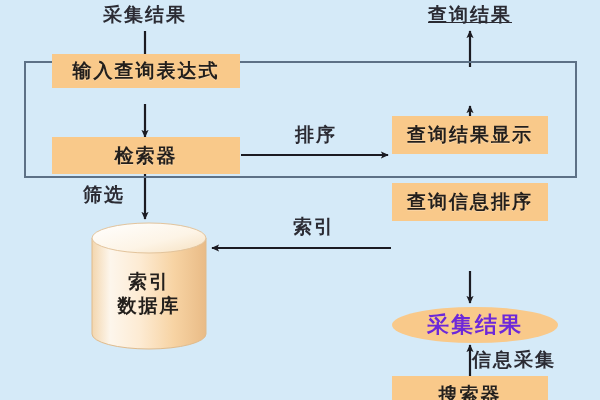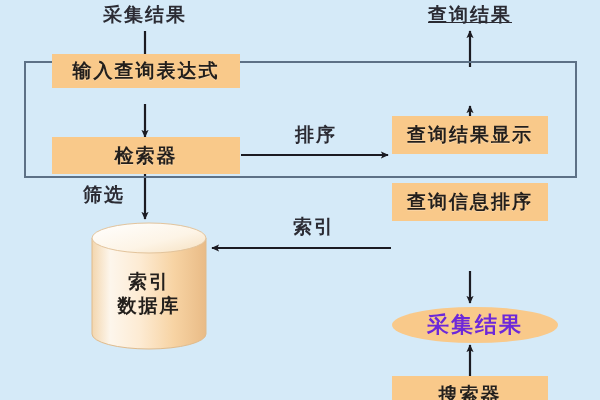--- a/index.html
+++ b/index.html
@@ -122,20 +122,21 @@
   <div class="container-frame" style="left:24px; top:61px; width:553px; height:117px;"></div>
 
   <div class="node-box" style="left:52px; top:54px; width:188px; height:34px;">输入查询表达式</div>
   <div class="node-box" style="left:52px; top:137px; width:188px; height:37px;">检索器</div>
   <div class="node-box" style="left:392px; top:68px; width:156px; height:38px;margin-top:48px;">查询结果显示</div>
   <div class="node-box" style="left:392px; top:137px; width:156px; height:38px;margin-top:46px;">查询信息排序</div>
 
   <div class="free-label" style="left:288px; top:123px; width:56px; height:24px;">排序</div>
   <div class="free-label" style="left:78px; top:183px; width:52px; height:24px;">筛选</div>
   <div class="free-label" style="left:288px; top:215px; width:52px; height:24px;">索引</div>
+  <div class="free-label" style="left:472px; top:348px; width:100px; height:24px; justify-content:flex-start;">信息采集</div>
 
   <div class="cyl" style="left:90px; top:222px; width:118px; height:128px;">
     <svg width="118" height="128" viewBox="0 0 118 128">
       <defs>
         <linearGradient id="cylBody" x1="0" y1="0" x2="1" y2="0">
           <stop offset="0%" stop-color="#f3d6ae"></stop>
           <stop offset="16%" stop-color="#fdf6ec"></stop>
           <stop offset="42%" stop-color="#fdebd3"></stop>
           <stop offset="72%" stop-color="#f7d3a3"></stop>
           <stop offset="100%" stop-color="#e9bb86"></stop>

